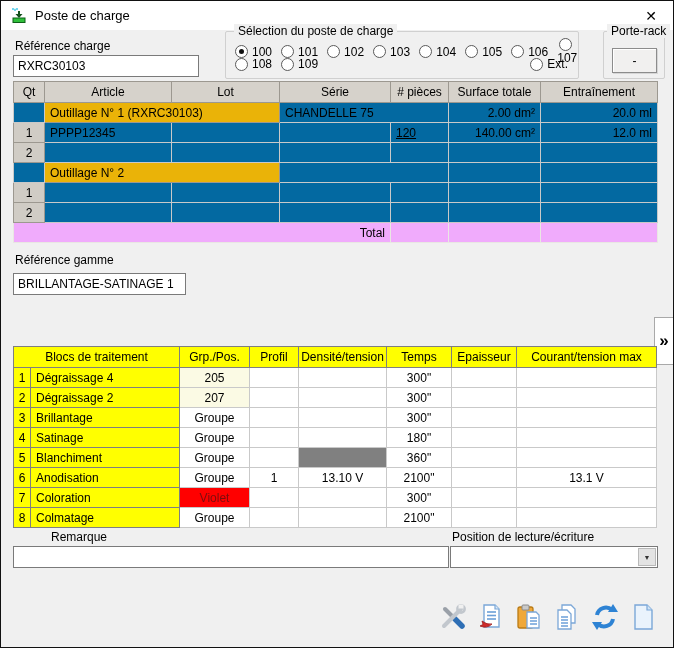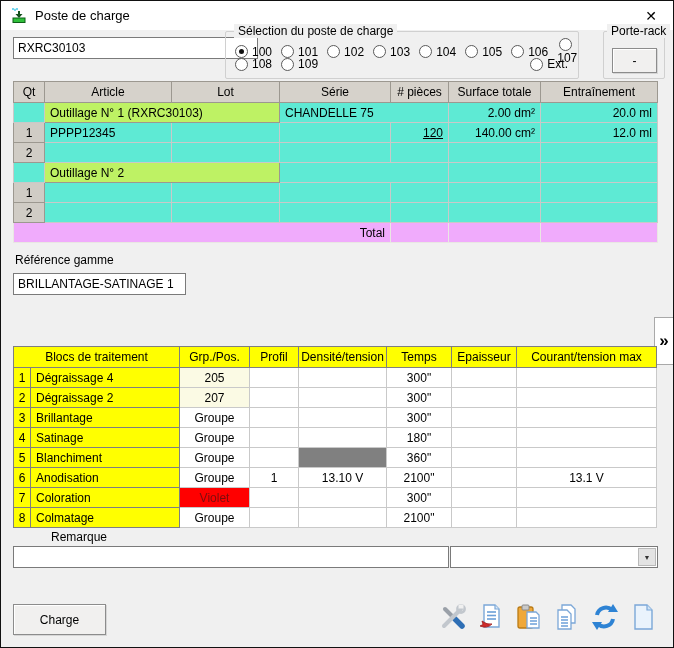--- a/index.html
+++ b/index.html
@@ -57,27 +57,27 @@
   }
 
   
   table { border-collapse:collapse; table-layout:fixed; }
   .load-table { position:absolute; left:12px; top:80px; width:644px; border:1px solid #808080; }
   .load-table th {
     height:21px; background:#d6d2cb; border:1px solid #9c9890;
     font-weight:normal; font-size:12px; text-align:center; overflow:hidden;
   }
   .load-table td {
-    height:20px; background:#5eead4; border:1px solid #c9c9c9;
+    height:20px; background:#0369a1; border:1px solid #c9c9c9;
     font-size:12px; padding:0 5px; overflow:hidden; white-space:nowrap;
   }
   .load-table td.rowhead { background:#d0ccc5; border-color:#9c9890; text-align:center; padding:0; }
-  .load-table td.grouptitle { background:#bef264; border-color:#9c9890; }
+  .load-table td.grouptitle { background:#eab308; border-color:#9c9890; }
   .load-table td.num { text-align:right; }
-  .load-table td.ctr { text-align:right;text-decoration:underline; }
+  .load-table td.ctr { text-align:left;text-decoration:underline; }
   .load-table tr.total-row td { background:#f0abfc; border:1px solid #e9e7e3; }
   .load-table tr.total-row td.total-label { text-align:right; font-size:12px; }
 
   
   .treat-table { position:absolute; left:12px; top:345px; width:643px; border:1px solid #6f6f6f; }
   .treat-table th {
     height:21px; background:#ffff00; border:1px solid #7f7f7f;
     font-weight:normal; font-size:12px; text-align:center; overflow:hidden;
   }
   .treat-table td {
@@ -127,21 +127,21 @@
         <path d="M8 3 v4" stroke="#14501c" stroke-width="2" fill="none"></path>
         <path d="M4.5 6 L8 10 L11.5 6 Z" fill="#14501c"></path>
         <rect x="2" y="10" width="12" height="4.5" fill="#2fbf3a" stroke="#0d5f17" stroke-width="1"></rect>
       </svg>
     </span>
     <span class="title-text">Poste de charge</span>
   </div>
   <div class="close-btn">✕</div>
 
   <div class="label" style="left:14px; top:38px;">Référence charge</div>
-  <input class="textbox" style="left: 12px; top: 36px; width: 245px;" type="text" value="RXRC30103">
+  <input class="textbox" style="left: 12px; top: 54px; width: 186px;" type="text" value="RXRC30103">
 
   <div class="groupbox" style="left:224px; top:30px; width:354px; height:48px;">
     <span class="legend">Sélection du poste de charge</span>
     <div class="radio-row" style="position:absolute; left:9px; top:6px; right:6px;">
       <span class="radio-item checked">
           <span class="radio-circle"></span>
           <span>100</span>
         </span>
       <span class="radio-item">
           <span class="radio-circle"></span>
@@ -377,26 +377,26 @@
       <td>2100"</td>
       <td></td>
       <td></td>
     </tr>
   </tbody>
     </table>
 
   <div class="label" style="left:14px; top:529px;margin-left:36px;">Remarque</div>
   <input class="textbox" style="left: 12px; top: 545px; width: 436px;" type="text" value="">
 
+  <div class="label" style="left:451px; top:529px;">Position de lecture/écriture</div>
   <div class="combo" style="left:449px; top:545px; width:208px;">
     <span class="combo-value"></span>
     <span class="combo-arrow">▼</span>
   </div>
 
-  <div class="bevel-btn" style="position:absolute; left:12px; top:603px; width:93px; height:31px;">Charge</div>
 
   <div class="toolbar">
     <div class="tool-icon">
       <svg width="30" height="30" viewBox="0 0 30 30">
         <line x1="7" y1="7" x2="24" y2="24" stroke="#9aa0a8" stroke-width="4" stroke-linecap="round"></line>
         <line x1="17" y1="17" x2="24" y2="24" stroke="#2f6fb5" stroke-width="5.5" stroke-linecap="round"></line>
         <line x1="23" y1="7" x2="6" y2="24" stroke="#c2c7cd" stroke-width="4" stroke-linecap="round"></line>
         <circle cx="23" cy="7" r="3.6" fill="none" stroke="#c2c7cd" stroke-width="2.6"></circle>
         <rect x="20.5" y="2.5" width="5" height="4" fill="#f0f0f0"></rect>
       </svg>

